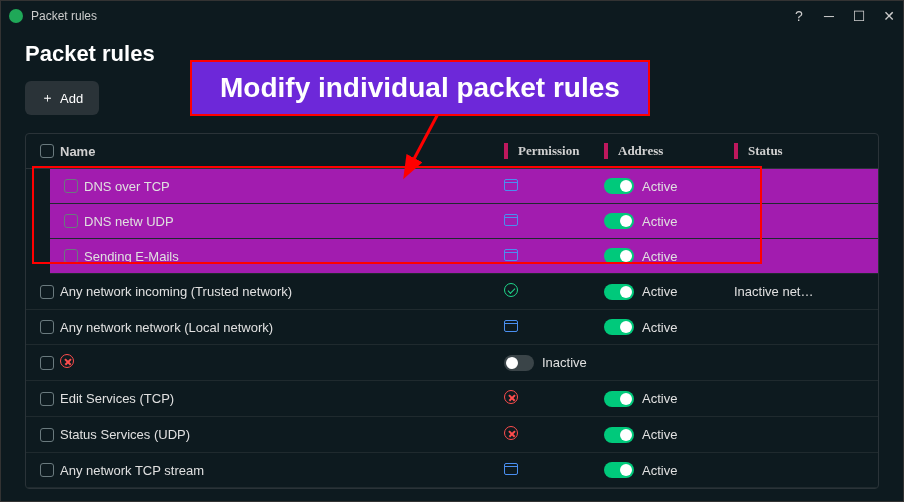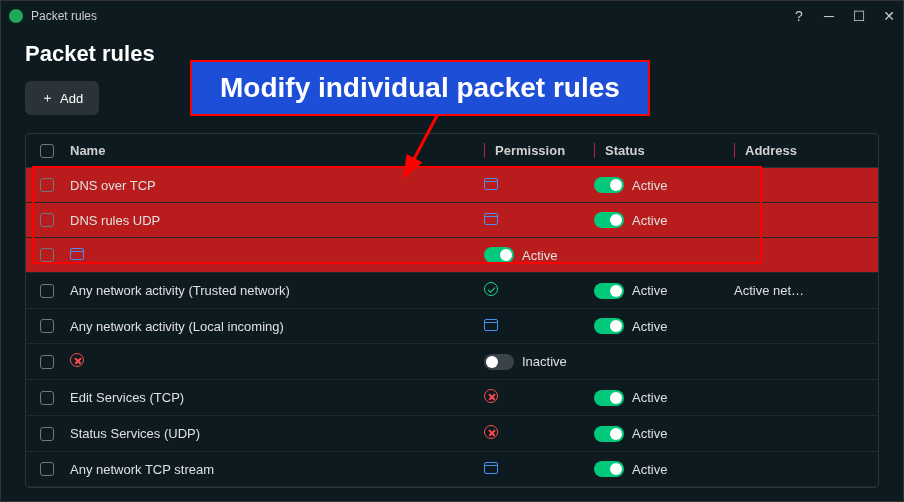--- a/index.html
+++ b/index.html
@@ -54,34 +54,33 @@
 
 .table {
   width: 100%;
   border: 1px solid #2a3338;
   border-radius: 4px;
 }
 .thead, .row {
   display: grid;
   grid-template-columns: 20px 1fr 100px 130px 130px;
   align-items: center;
-  gap: 10px;
   padding: 9px 14px;
   border-bottom: 1px solid #1f2a2e;
 }
 .thead {
   font-weight: 600;
   font-size: 13px;
   color: #d0d0d0;
   border-bottom: 1px solid #2a3338;
 }
-.thead .col { border-left: 1px solid #be185d; padding-left: 10px; }
+.thead .col { border-left: 4px solid #be185d; padding-left: 10px; font-family: Liberation Serif, serif; }
 .thead .col:first-child, .thead .name-col { border-left: none; padding-left: 0; }
 .row { font-size: 13px; color: #e0e0e0; }
-.row.highlight { background: #b91c1c; }
+.row.highlight { background: #a21caf; margin-left: 24px; }
 .checkbox {
   width: 14px; height: 14px;
   border: 1.5px solid #6a7a7e;
   border-radius: 3px;
   cursor: pointer;
 }
 .perm-window { display:inline-block; width:14px; height:12px; border:1.5px solid #4a8ff0; border-radius:2px; position:relative; }
 .perm-window::before { content:''; position:absolute; top:2px; left:0; right:0; height:1.5px; background:#4a8ff0; }
 .perm-check { display:inline-block; width:14px; height:14px; border:1.5px solid #1fd68a; border-radius:50%; position:relative; }
 .perm-check::after { content:''; position:absolute; left:3px; top:4px; width:6px; height:3px; border-left:1.5px solid #1fd68a; border-bottom:1.5px solid #1fd68a; transform:rotate(-45deg); }
@@ -99,21 +98,21 @@
   content:''; position:absolute; right:2px; top:2px;
   width:12px; height:12px; border-radius:50%; background:#fff;
 }
 .toggle.off { background: #3a4448; }
 .toggle.off::after { right:auto; left:2px; }
 
 .callout {
   position: absolute;
   top: 60px;
   left: 190px;
-  background: #1d4ed8;
+  background: #6d28d9;
   border: 2px solid #ff0000;
   color: #fff;
   font-size: 28px;
   font-weight: bold;
   padding: 10px 28px;
   z-index: 20;
 }
 .arrow {
   position: absolute;
   top: 106px;
@@ -155,66 +154,67 @@
         <span>＋</span>
         <span>Add</span>
       </button>
     </div>
 
     <div class="table">
       <div class="thead">
         <div class="checkbox"></div>
         <div class="name-col">Name</div>
         <div class="col">Permission</div>
+        <div class="col">Address</div>
         <div class="col">Status</div>
-        <div class="col">Address</div>
       </div>
       <div id="rows">
           <div class="row highlight">
             <div class="checkbox"></div>
             <div>DNS over TCP</div>
             <div><span class="perm-window"></span></div>
             <div class="status-cell">
               <div class="toggle"></div>
               <span>Active</span>
             </div>
             <div class="addr"></div>
           </div>
           <div class="row highlight">
             <div class="checkbox"></div>
-            <div>DNS rules UDP</div>
+            <div>DNS netw UDP</div>
             <div><span class="perm-window"></span></div>
             <div class="status-cell">
               <div class="toggle"></div>
               <span>Active</span>
             </div>
             <div class="addr"></div>
           </div>
           <div class="row highlight">
             <div class="checkbox"></div>
-            <div><span class="perm-window"></span></div>
-            <div class="status-cell">
-              <div class="toggle"></div>
-              <span>Active</span>
-            </div>
-            <div class="addr"></div>
-          </div>
-          <div class="row">
-            <div class="checkbox"></div>
-            <div>Any network activity (Trusted network)</div>
+            <div>Sending E-Mails</div>
+            <div><span class="perm-window"></span></div>
+            <div class="status-cell">
+              <div class="toggle"></div>
+              <span>Active</span>
+            </div>
+            <div class="addr"></div>
+          </div>
+          <div class="row">
+            <div class="checkbox"></div>
+            <div>Any network incoming (Trusted network)</div>
             <div><span class="perm-check"></span></div>
             <div class="status-cell">
               <div class="toggle"></div>
               <span>Active</span>
             </div>
-            <div class="addr">Active net…</div>
-          </div>
-          <div class="row">
-            <div class="checkbox"></div>
-            <div>Any network activity (Local incoming)</div>
+            <div class="addr">Inactive net…</div>
+          </div>
+          <div class="row">
+            <div class="checkbox"></div>
+            <div>Any network network (Local network)</div>
             <div><span class="perm-window"></span></div>
             <div class="status-cell">
               <div class="toggle"></div>
               <span>Active</span>
             </div>
           </div>
           <div class="row">
             <div class="checkbox"></div>
             <div><span class="perm-deny"></span></div>
             <div class="status-cell">

